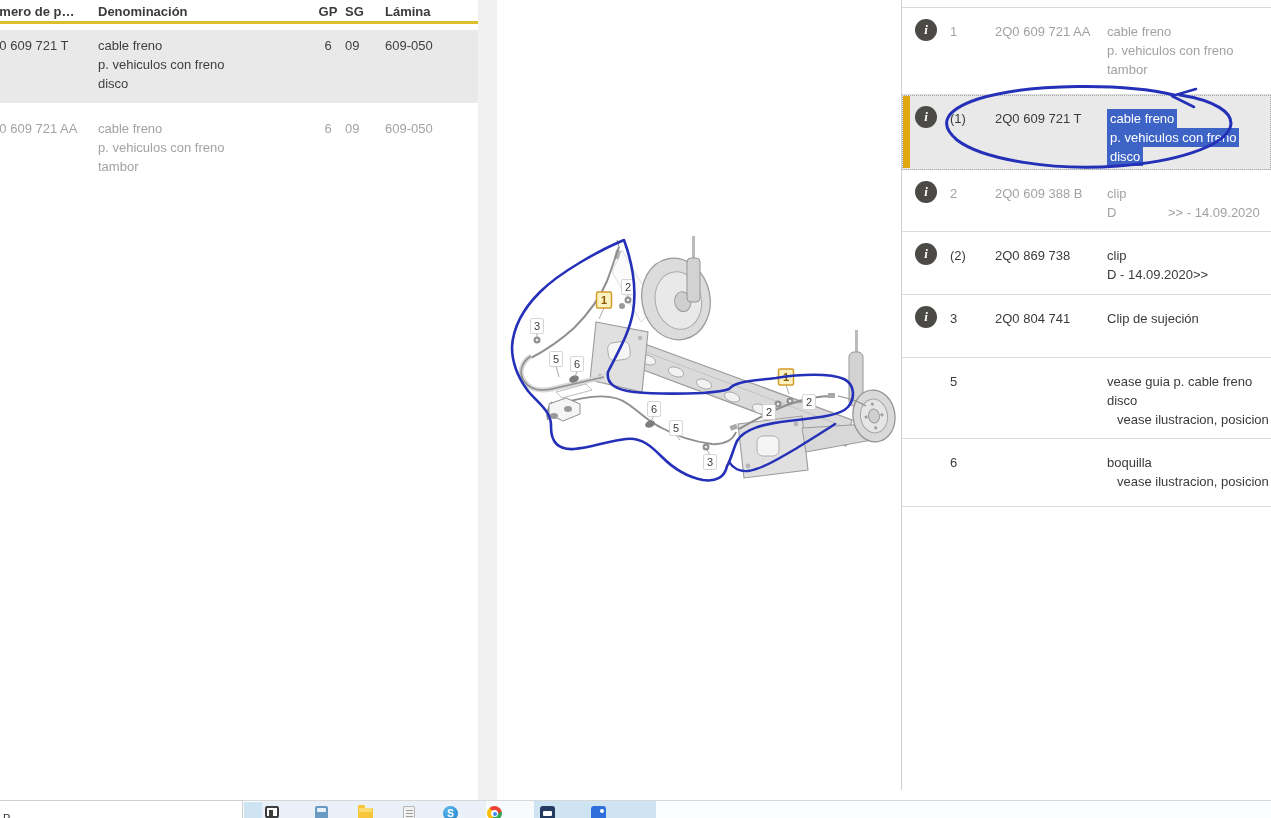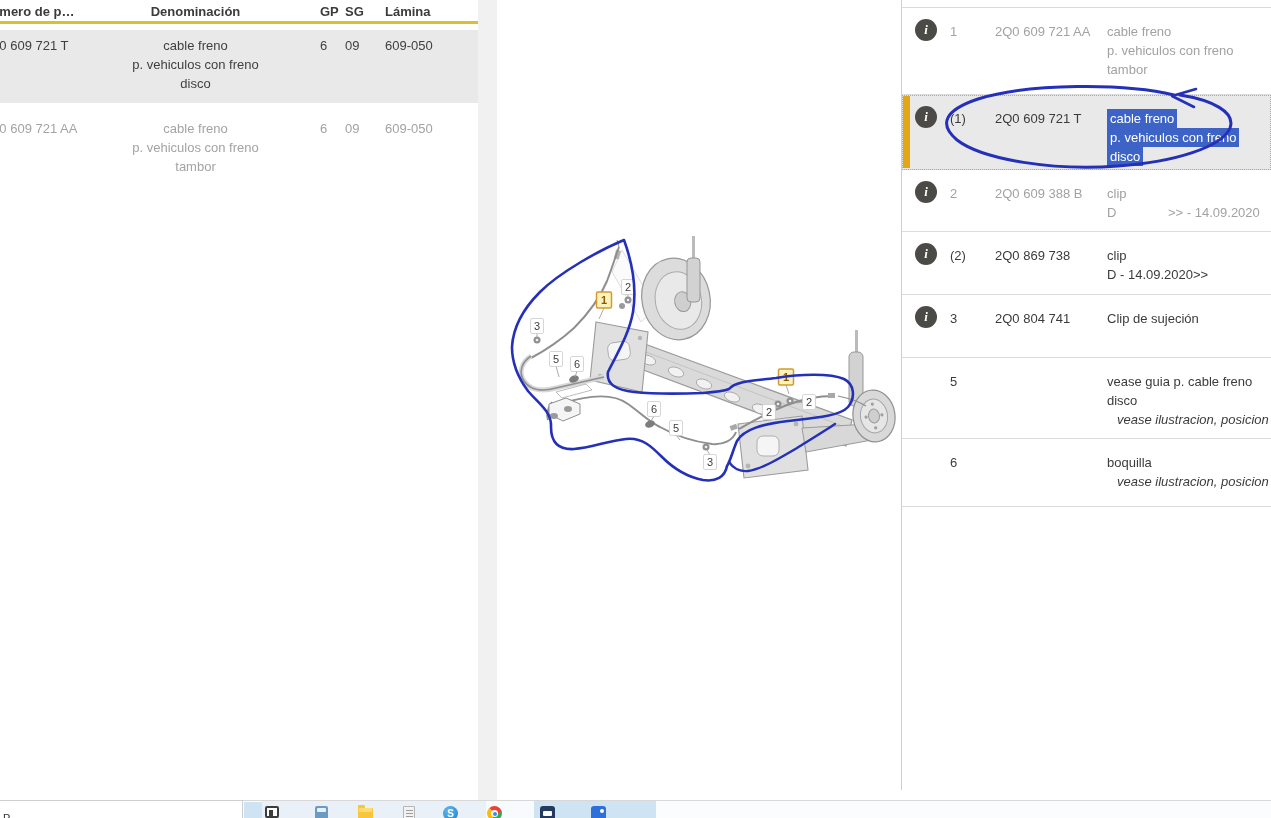--- a/index.html
+++ b/index.html
@@ -5,22 +5,22 @@
   * { box-sizing: border-box; }
   html,body { margin:0; padding:0; width:1271px; height:818px; overflow:hidden;
               background:#ffffff; font-family:"Liberation Sans", sans-serif; }
   .abs { position:absolute; }
 
   
   #left-panel { left:0; top:0; width:478px; height:790px; overflow:hidden; background:#fff; }
   #left-inner { margin-left:-18px; width:496px; }
   .lt-row { position:relative; width:496px; font-size:13px; line-height:19px; }
   .lt-col-part   { position:absolute; left:0;   width:114px; }
-  .lt-col-name   { position:absolute; left:116px; width:195px;text-align:center; }
-  .lt-col-gp     { position:absolute; left:338px; width:38px; }
+  .lt-col-name   { position:absolute; left:116px; width:195px; }
+  .lt-col-gp     { position:absolute; left:327px; width:38px;text-align:center; }
   .lt-col-sg     { position:absolute; left:363px; width:38px; }
   .lt-col-lamina { position:absolute; left:403px; width:92px; }
   #lt-header { height:24px; border-bottom:3px solid #dcbf2d; color:#3b3b3b; font-weight:bold; }
   #lt-header span { top:2px; white-space:nowrap; }
   #lt-row1 { margin-top:6px; height:73px; background:#e9e9e9; color:#3f3f3f; padding-top:0; }
   #lt-row1 .cell { top:6px; }
   #lt-row2 { margin-top:12px; height:66px; color:#a3a3a3; }
   #lt-row2 .cell { top:4px; }
 
   
@@ -39,21 +39,21 @@
              display:flex; align-items:center; justify-content:center; }
   .rp-pos  { position:absolute; left:48px;  top:14px; width:40px; }
   .rp-num  { position:absolute; left:93px;  top:14px; width:102px; }
   .rp-desc { position:absolute; left:205px; top:14px; width:163px; overflow:hidden; }
   .gray { color:#a2a2a2; }
   .dark { color:#3b3b3b; }
   #rp-row2 { background:#e9e9e9; outline:1px dotted #a8a8a8; outline-offset:-1px; }
   #rp-row2::before { content:""; position:absolute; left:1px; top:1px; bottom:1px; width:7px;
                      background:#e2a712; }
   .sel-line { background:#3c63c5; color:#fff; padding:0 3px; display:inline-block; }
-  .note-line { padding-left:10px; white-space:nowrap;font-style:italic; }
+  .note-line { padding-left:10px; white-space:nowrap; }
   .d-left { display:inline-block; width:61px; }
 
   
   #annotation-overlay { left:0; top:0; width:1271px; height:818px; pointer-events:none; z-index:50; }
 
   
   #taskbar { left:0; top:800px; width:1271px; height:18px; background:#fbfcfd;
              border-top:1px solid #d8d8d8; }
   #tb-zone-gray { position:absolute; left:262px; top:0; width:224px; height:18px; background:#eaf0f7; }
   #tb-chrome-tile { position:absolute; left:486px; top:0; width:48px; height:18px; background:#f8fbfe; }

